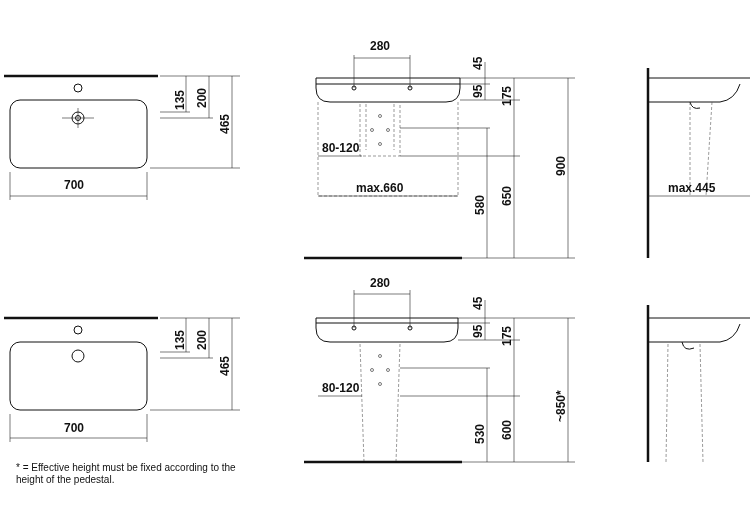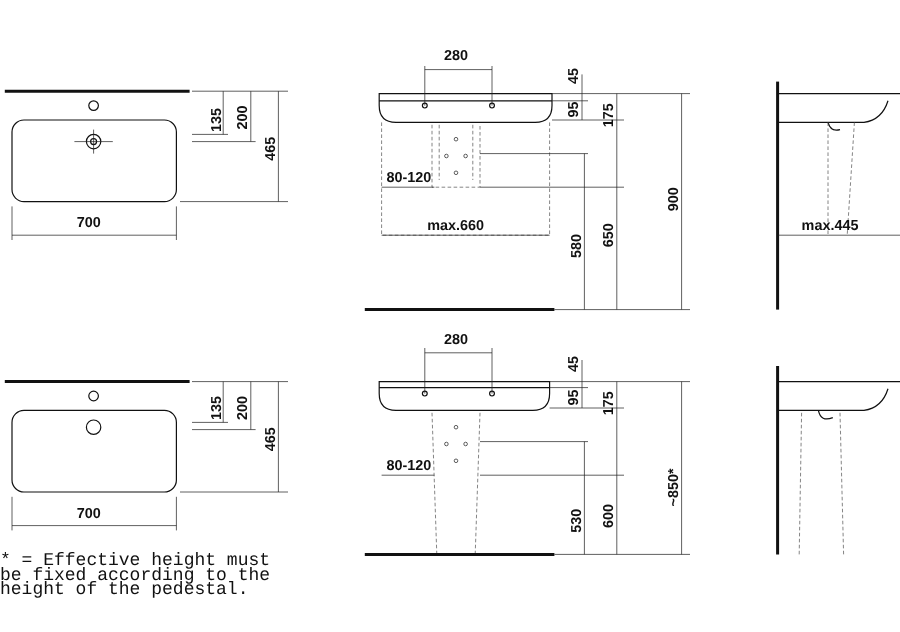--- a/index.html
+++ b/index.html
@@ -1,21 +1,21 @@
 <!DOCTYPE html>
 <html><head>
 <meta charset="utf-8">
 <style>
   html, body { margin: 0; padding: 0; background: #ffffff; }
   body { width: 750px; height: 527px; position: relative; overflow: hidden;
          font-family: "Liberation Sans", sans-serif; }
   svg { position: absolute; left: 0; top: 0; }
   .dim { font-family: "Liberation Sans", sans-serif; font-weight: bold; font-size: 12px; fill: #111; }
-  .note { position: absolute; left: 0; top: 462px; font-size: 15px; line-height: 12px; color: #111;
-          font-family: Liberation Mono, monospace; width: 230px; }
+  .note { position: absolute; left: 16px; top: 462px; font-size: 10px; line-height: 12px; color: #111;
+          font-family: Liberation Sans, sans-serif; width: 230px; }
   .ln { stroke: #111; stroke-width: 1; fill: none; }
   .thin { stroke: #222; stroke-width: 0.6; fill: none; }
   .thick { stroke: #111; stroke-width: 2.5; fill: none; }
   .dash { stroke: #555; stroke-width: 0.6; fill: none; stroke-dasharray: 3 2; }
 </style>
 </head>
 <body>
 
 <svg width="750" height="527" viewBox="0 0 750 527">
 

